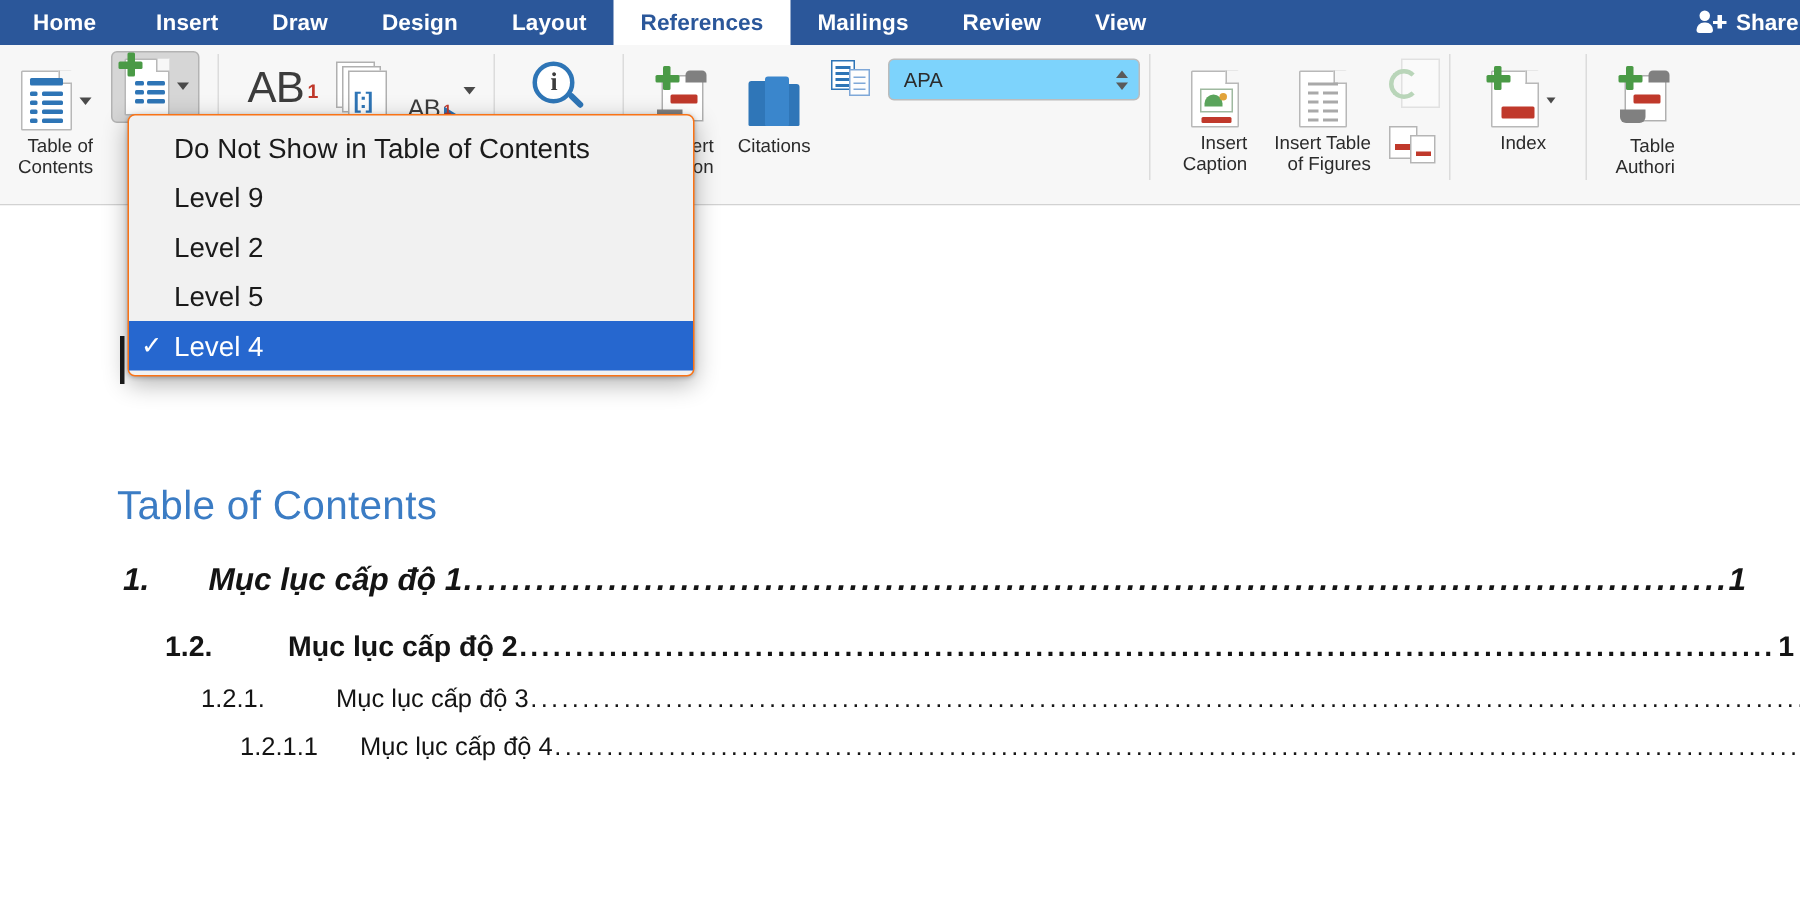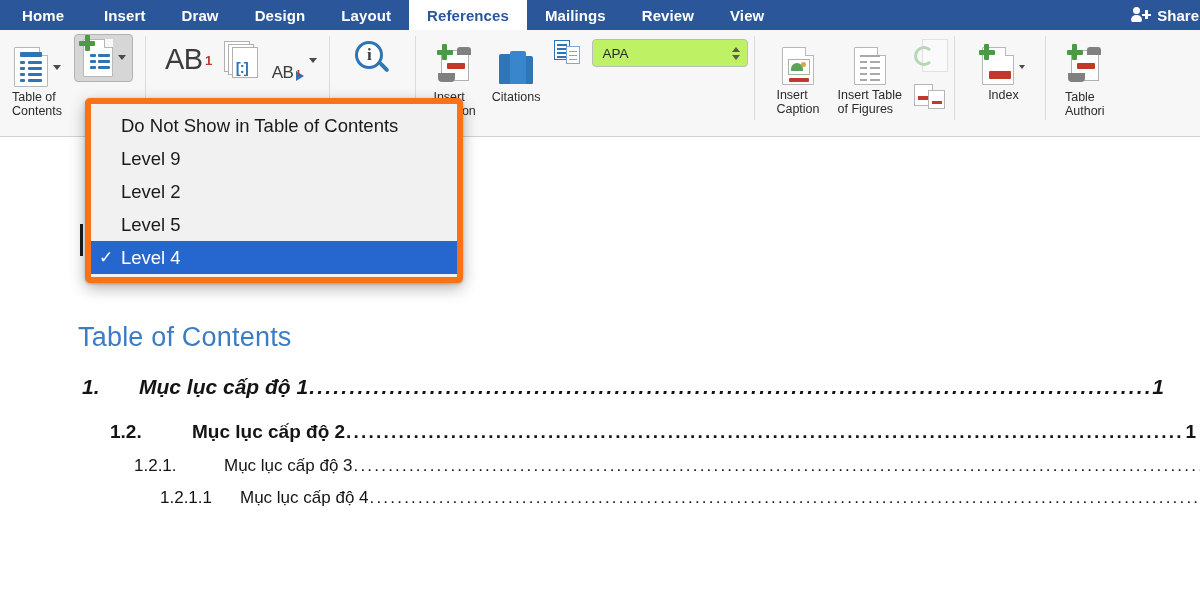--- a/index.html
+++ b/index.html
@@ -125,21 +125,21 @@
     align-items: center;
     padding: 17px 6px 0 6px;
     cursor: default;
     position: relative;
   }
   .rbtn .lbl {
     margin-top: 3px;
     font-size: 12.5px;
     color: #2b2b2b;
     line-height: 14px;
-    text-align: left;
+    text-align: right;
     white-space: pre-line;
   }
   .icon-row {
     display: flex;
     align-items: flex-start;
   }
   .caret {
     width: 0; height: 0;
     border-left: 4px solid transparent;
     border-right: 4px solid transparent;
@@ -381,23 +381,23 @@
   .crossref .doc2 i {
     position: absolute;
     left: 2px;
     width: 8px; height: 1.2px;
     background: #7fa8d8;
     display: block;
   }
 
   
   .combo {
-    width: 156px;
+    width: 168px;
     height: 28px;
-    background: #bef264;
+    background: #7dd3fc;
     border: 1px solid #bcbcbc;
     border-radius: 4px;
     display: flex;
     align-items: center;
     padding: 0 4px 0 9px;
     box-sizing: border-box;
     font-size: 13.5px;
     color: #2b2b2b;
     justify-content: space-between;
   }
@@ -537,24 +537,24 @@
     left: 6px; top: 23px;
     width: 22px; height: 8px;
     background: #c0392b;
     border-radius: 1px;
   }
 
   
   .menu {
     position: absolute;
     left: 85px;
-    top: 98px;
+    top: 76px;
     width: 378px;
     background: #f1f1f1;
-    border: 6px solid #f97316;
+    border: 1px solid #f97316;
     border-radius: 5px;
     box-shadow: 0 5px 16px rgba(0,0,0,0.30), 0 1px 3px rgba(0,0,0,0.22);
     padding: 5px 0 3px 0;
     z-index: 50;
     box-sizing: border-box;
   }
   .menu-item {
     height: 33px;
     display: flex;
     align-items: center;

